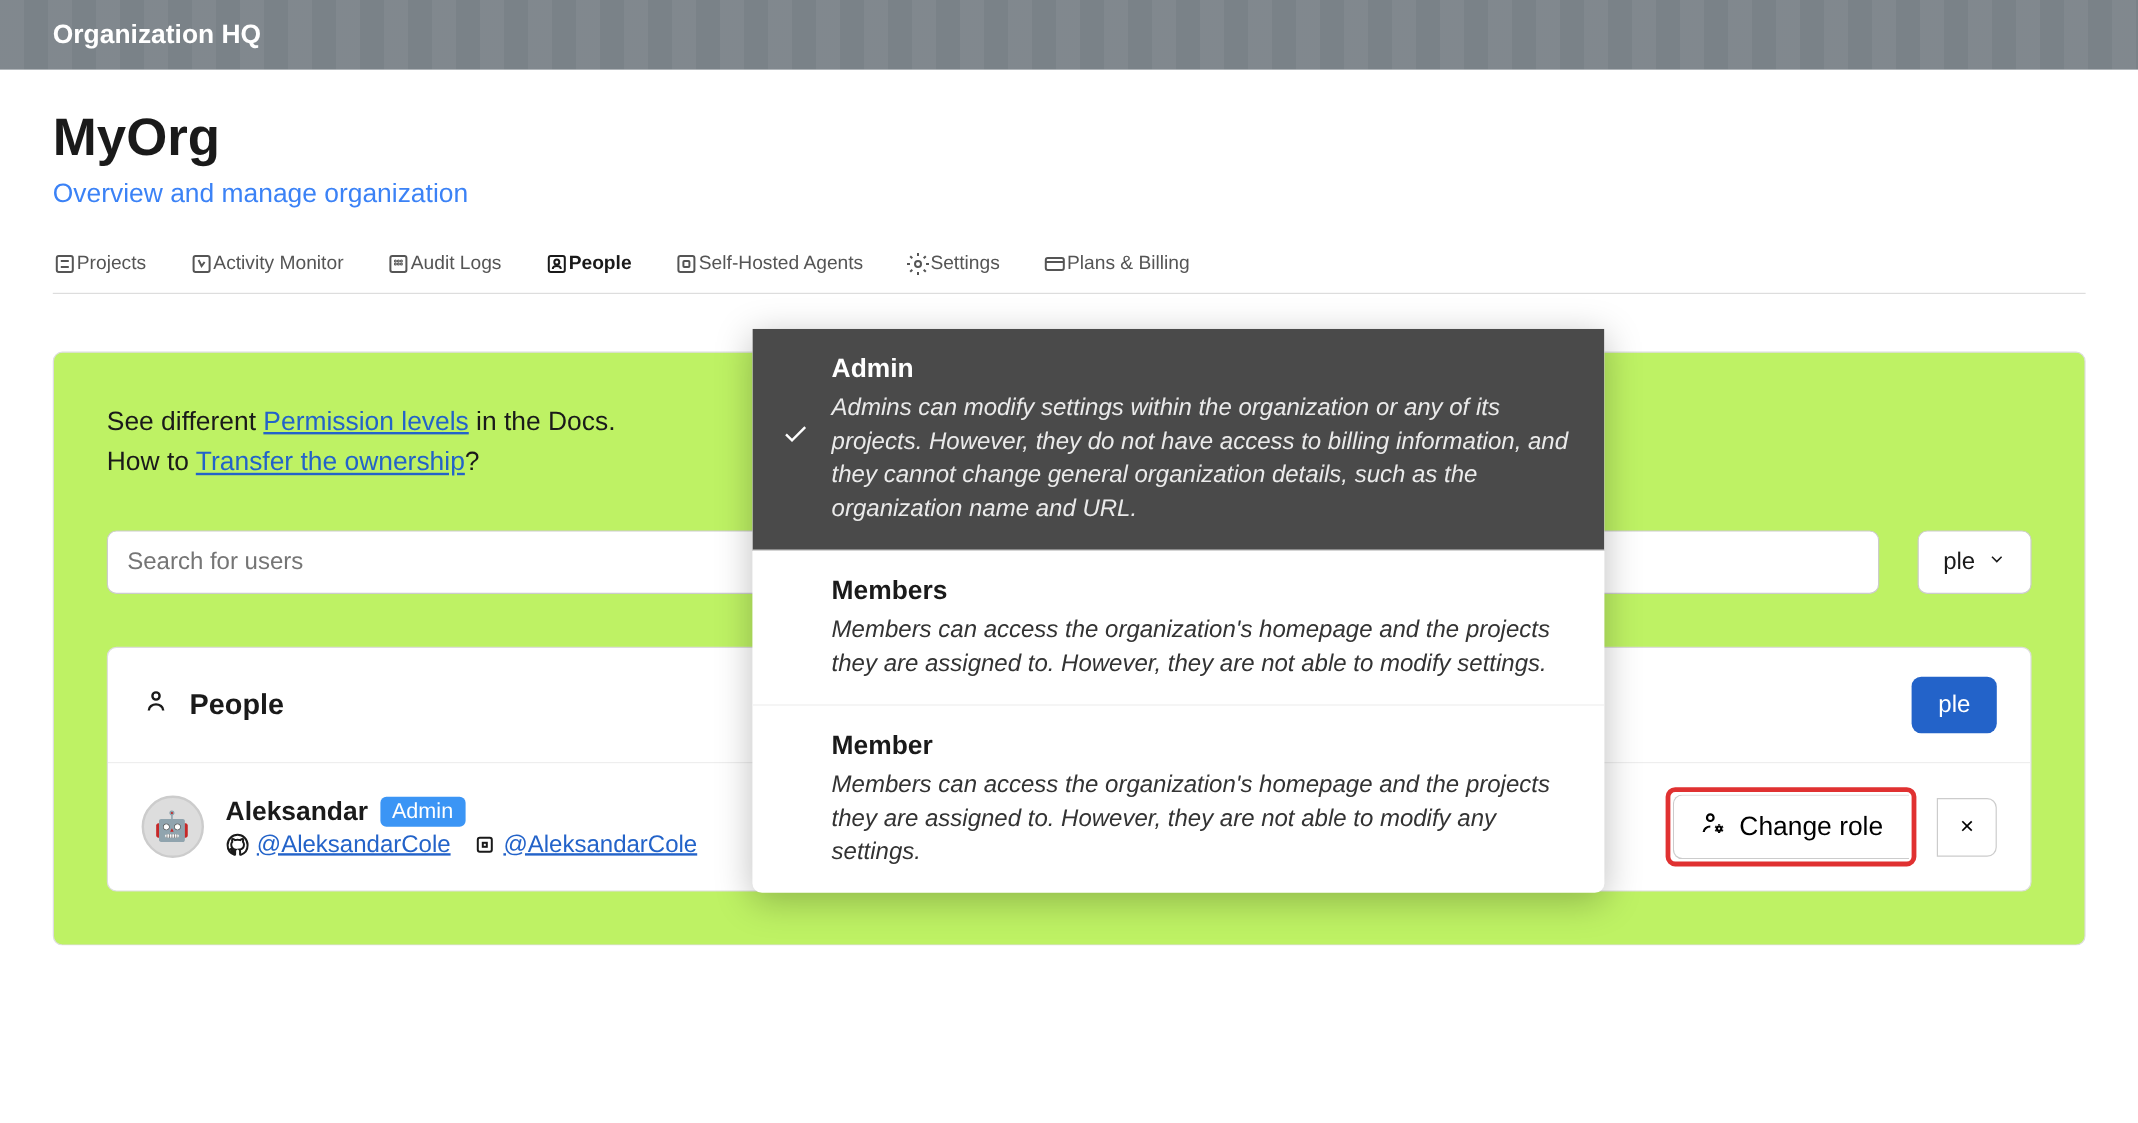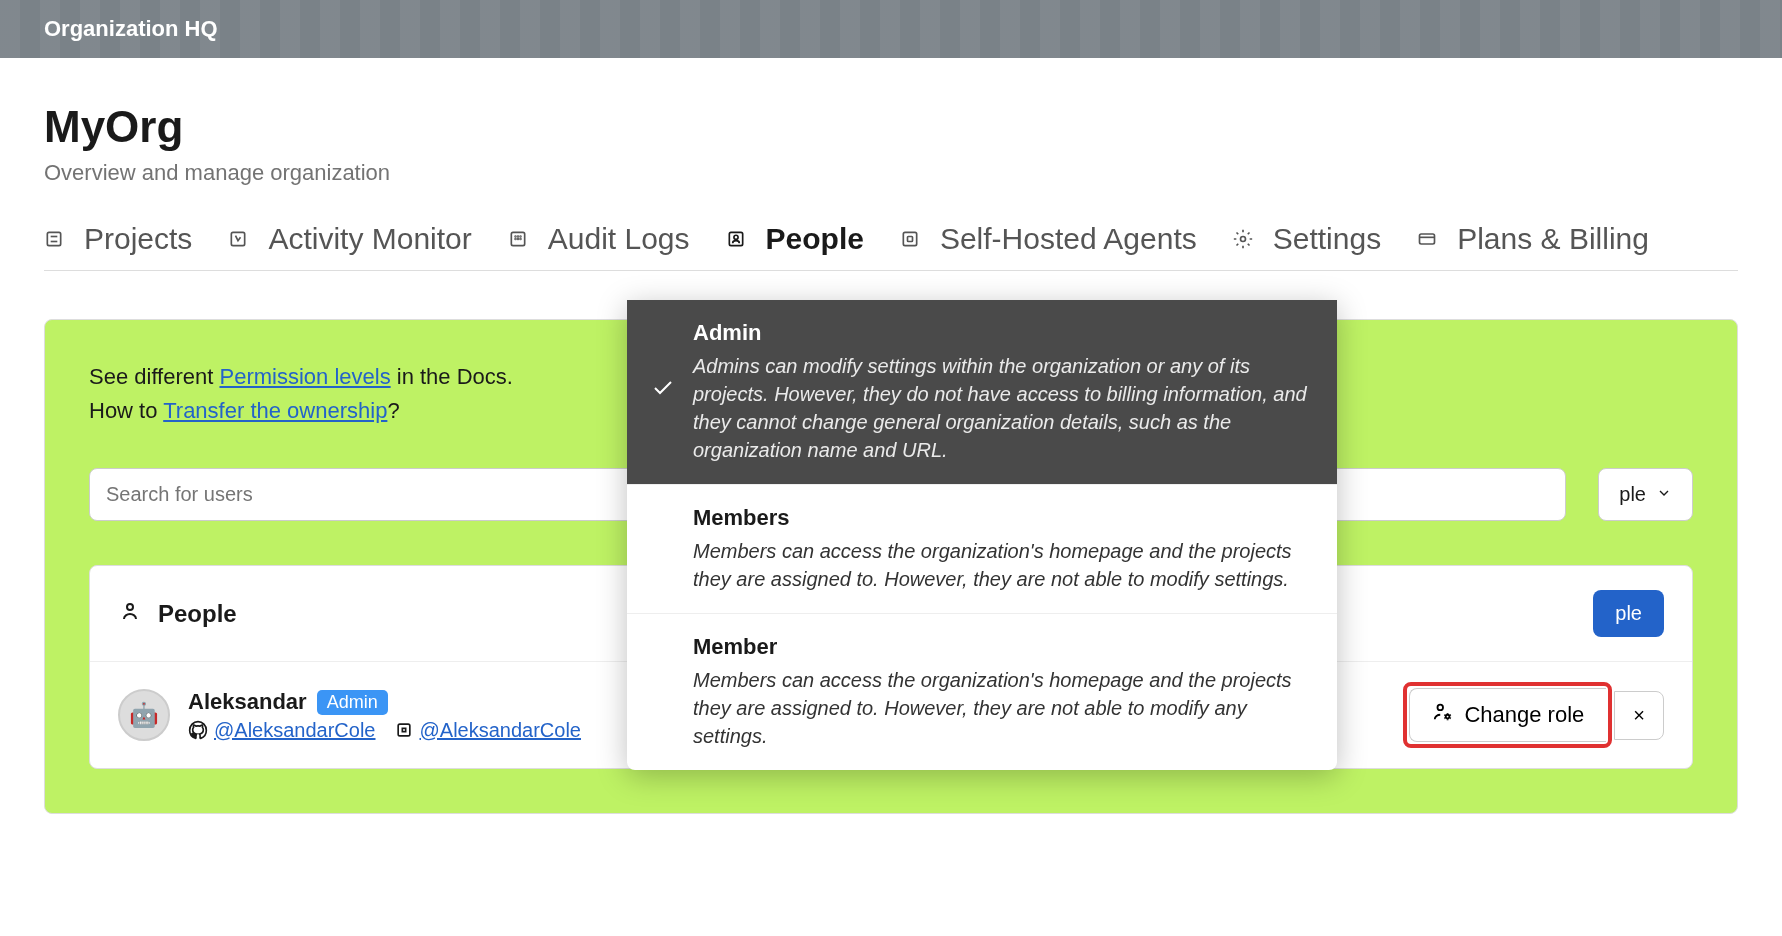--- a/index.html
+++ b/index.html
@@ -1,25 +1,25 @@
 <!DOCTYPE html>
 <html><head>
   <meta charset="utf-8">
   <style>
     * { margin: 0; padding: 0; box-sizing: border-box; }
     body { font-family: -apple-system, BlinkMacSystemFont, "Segoe UI", Helvetica, Arial, sans-serif; background: #fff; color: #1a1a1a; }
     
     .top-banner { background: #7a8288; background-image: repeating-linear-gradient(90deg, rgba(255,255,255,0.05) 0 20px, transparent 20px 40px); padding: 16px 44px; color: #fff; font-size: 22px; font-weight: 600; }
     
-    .content { padding: 32px 44px 0; margin-top: 12px; }
+    .content { padding: 32px 44px 0; }
     .org-title { font-size: 44px; font-weight: 700; margin-bottom: 8px; }
-    .org-subtitle { font-size: 22px; color: #737373; margin-bottom: 36px; }
+    .org-subtitle { font-size: 22px; color: #3b82f6; margin-bottom: 36px; }
     
     .tabs { display: flex; gap: 36px; border-bottom: 1px solid #ddd; padding-bottom: 14px; }
-    .tab { display: flex; align-items: center; gap: 20px; color: #555; font-size: 30px; cursor: pointer; }
+    .tab { display: flex; align-items: center; gap: 0; color: #555; font-size: 16px; cursor: pointer; }
     .tab.active { color: #1a1a1a; font-weight: 700; }
     .tab-icon { width: 20px; height: 20px; display: inline-flex; align-items: center; justify-content: center; }
     .tab-icon svg { width: 20px; height: 20px; }
     
     .main-panel { margin-top: 48px; border: 1px solid #ddd; border-radius: 8px; background: #bef264; padding: 44px; position: relative; }
     
     .docs-line { font-size: 22px; margin-bottom: 8px; }
     .docs-line a { color: #2363c9; }
     .docs-line2 { font-size: 22px; margin-bottom: 44px; }
     .docs-line2 a { color: #2363c9; }
@@ -38,21 +38,21 @@
     .avatar { width: 52px; height: 52px; border-radius: 50%; background: #ddd; border: 2px solid #ccc; display:flex; align-items:center; justify-content:center; font-size:24px; }
     .person-info { display: flex; flex-direction: column; gap: 4px; }
     .person-name-row { display: flex; align-items: flex-end; gap: 10px; }
     .person-name { font-size: 22px; font-weight: 700; }
     .role-badge { background: #3b95f5; color: #fff; padding: 2px 10px; border-radius: 5px; font-size: 18px; font-weight: 500; }
     .handles { display: flex; gap: 18px; align-items: center; }
     .handle { display: flex; align-items: center; gap: 6px; font-size: 20px; }
     .handle a { color: #2363c9; }
     .handle-icon { width: 20px; height: 20px; }
     
-    .person-right { display: flex; align-items: center; gap: 2px; }
+    .person-right { display: flex; align-items: center; gap: 17px; }
     .change-role-btn { display: flex; align-items: center; gap: 10px; border: 1px solid #ccc; border-radius: 8px 0 0 8px; padding: 12px 22px; font-size: 22px; background: #fff; border-right: none; }
     .change-role-highlight { border: 4px solid #e03131; border-radius: 8px; padding: 2px; }
     .remove-btn { border: 1px solid #ccc; border-radius: 0 8px 8px 0; padding: 12px 18px; font-size: 20px; background: #fff; }
     
     .role-dropdown { position: absolute; top: -20px; left: 582px; width: 710px; background: #fff; border-radius: 0 0 8px 8px; box-shadow: 0 6px 30px rgba(0,0,0,0.25); overflow: hidden; z-index: 100; }
     .role-option { padding: 20px 24px 20px 66px; border-bottom: 1px solid #eee; position: relative; cursor: pointer; }
     .role-option.selected { background: #4a4a4a; color: #fff; }
     .role-option.selected .role-desc { color: #eaeaea; }
     .role-option:last-child { border-bottom: none; }
     .role-title { font-size: 22px; font-weight: 700; margin-bottom: 6px; }

